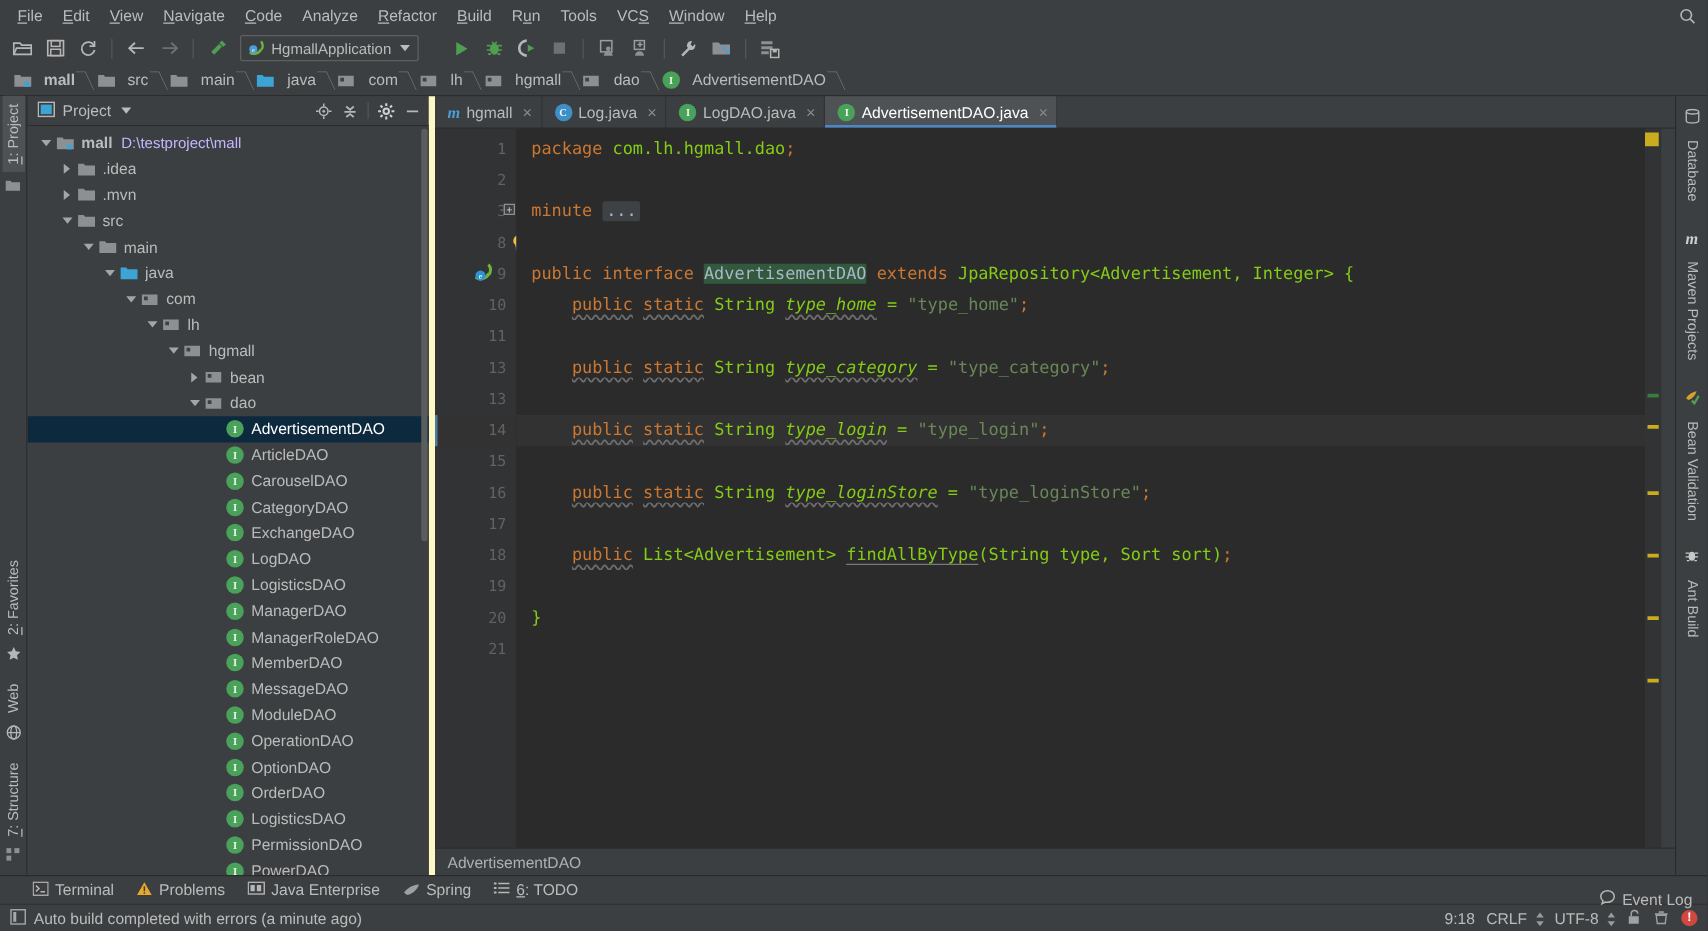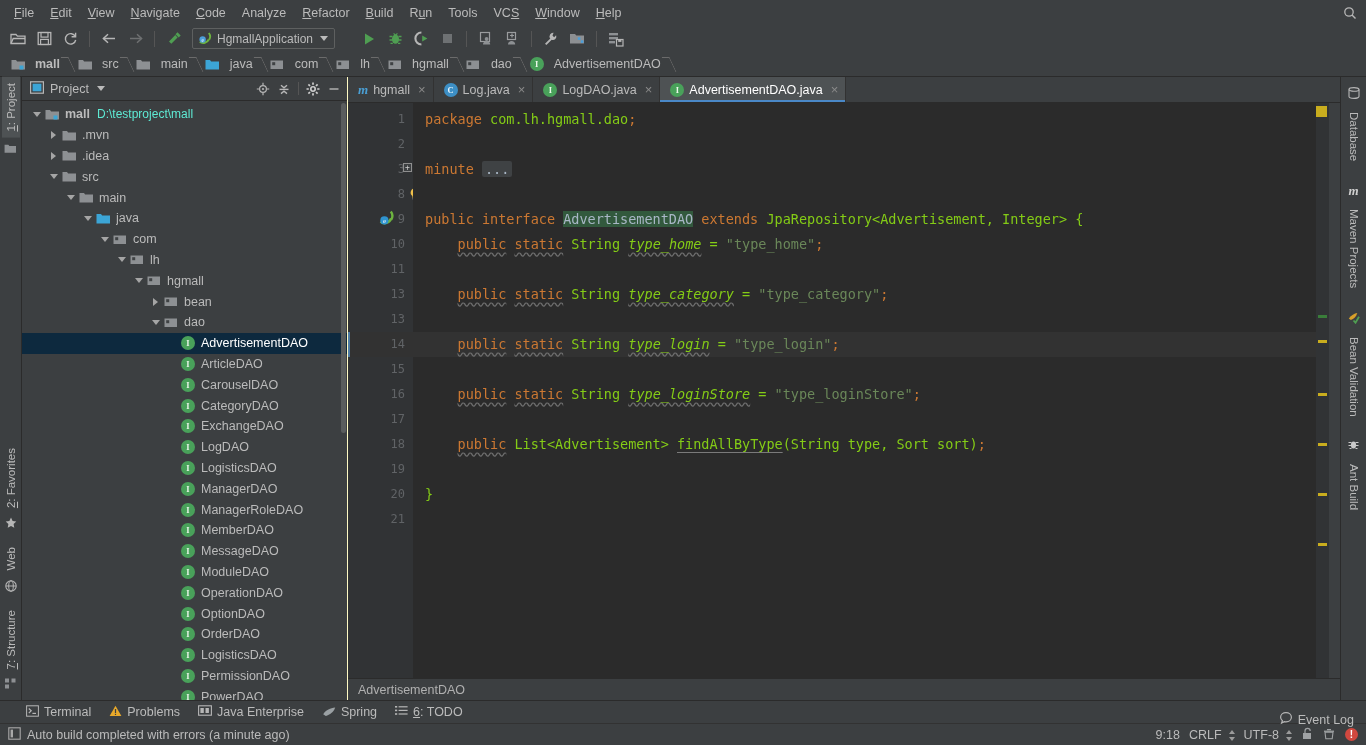--- a/index.html
+++ b/index.html
@@ -92,21 +92,21 @@
   .vstrip-right {
     width: 26px; background: #3c3f41; flex: none;
     border-left: 1px solid #2b2b2b; display: flex; flex-direction: column; align-items: center;
     padding-top: 8px;
   }
   .vstrip-right .vtab { writing-mode: vertical-rl; padding: 8px 2px; }
 
   
   .project-panel {
     width: 326px; flex: none; background: #3c3f41; display: flex; flex-direction: column;
-    border-right: 1px solid #fef9c3; min-height: 0;
+    border-right: 5px solid #fef9c3; min-height: 0;
   }
   .pp-header {
     height: 24px; display: flex; align-items: center; padding: 0 4px 0 8px; flex: none;
     border-bottom: 1px solid #2b2b2b; gap: 6px;
   }
   .pp-title { font-size: 12.5px; color: #bbbbbb; }
   .pp-header-actions { margin-left: auto; display: flex; align-items: center; gap: 3px; }
   .pp-act { width: 18px; height: 18px; display: flex; align-items: center; justify-content: center; }
   .pp-body { flex: 1; overflow: hidden; position: relative; background: #3c3f41; }
   .tree { padding-top: 3px; }
@@ -122,21 +122,21 @@
   .tri.down::after {
     content: ""; border-left: 4.5px solid transparent; border-right: 4.5px solid transparent;
     border-top: 5px solid #a5a5a5;
   }
   .tri.right::after {
     content: ""; border-top: 4.5px solid transparent; border-bottom: 4.5px solid transparent;
     border-left: 5px solid #a5a5a5;
   }
   .ticon { width: 16px; height: 16px; flex: none; margin-right: 5px; display: flex; align-items: center; justify-content: center; }
   .tlabel { overflow: hidden; text-overflow: ellipsis; }
-  .tpath { color: #5eead4; margin-left: 7px; font-size: 12px; }
+  .tpath { color: #c4b5fd; margin-left: 7px; font-size: 12px; }
   .tlabel.bold { font-weight: bold; }
 
   
   .pp-scroll {
     position: absolute; right: 0; top: 0; width: 7px; background: transparent;
   }
   .pp-scroll-thumb { position: absolute; right: 1px; width: 5px; background: #5a5d5e; border-radius: 3px; }
 
   
   .editor-area { flex: 1; display: flex; flex-direction: column; min-width: 0; background: #2b2b2b; }
@@ -571,31 +571,31 @@
               <span class="tpath">D:\testproject\mall</span>
             </div>
             <div class="trow">
               <span style="display:inline-block;width:25px;flex:none"></span>
               <span class="tri right"></span>
               <span class="ticon">
                 <svg width="15" height="13" viewBox="0 0 15 13">
                   <path d="M0.5 2h4.5l1.1 1.4H14v8H0.5z" fill="#8d9093"></path>
                 </svg>
               </span>
-              <span class="tlabel">.mvn</span>
+              <span class="tlabel">.idea</span>
             </div>
             <div class="trow">
               <span style="display:inline-block;width:25px;flex:none"></span>
               <span class="tri right"></span>
               <span class="ticon">
                 <svg width="15" height="13" viewBox="0 0 15 13">
                   <path d="M0.5 2h4.5l1.1 1.4H14v8H0.5z" fill="#8d9093"></path>
                 </svg>
               </span>
-              <span class="tlabel">.idea</span>
+              <span class="tlabel">.mvn</span>
             </div>
             <div class="trow">
               <span style="display:inline-block;width:25px;flex:none"></span>
               <span class="tri down"></span>
               <span class="ticon">
                 <svg width="15" height="13" viewBox="0 0 15 13">
                   <path d="M0.5 2h4.5l1.1 1.4H14v8H0.5z" fill="#8d9093"></path>
                 </svg>
               </span>
               <span class="tlabel">src</span>

